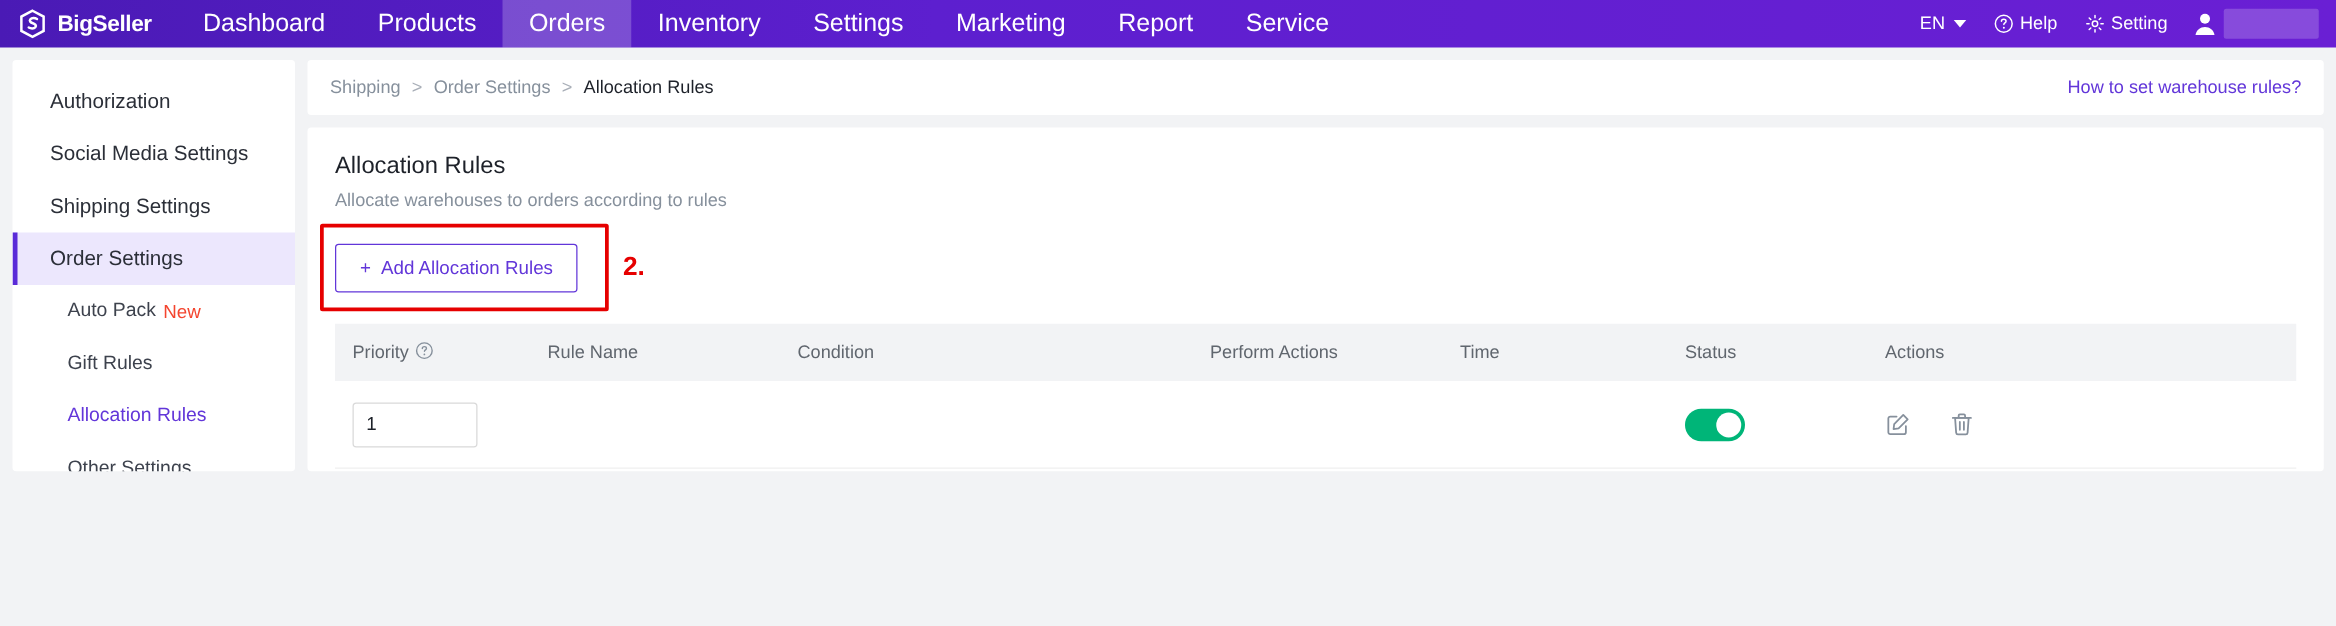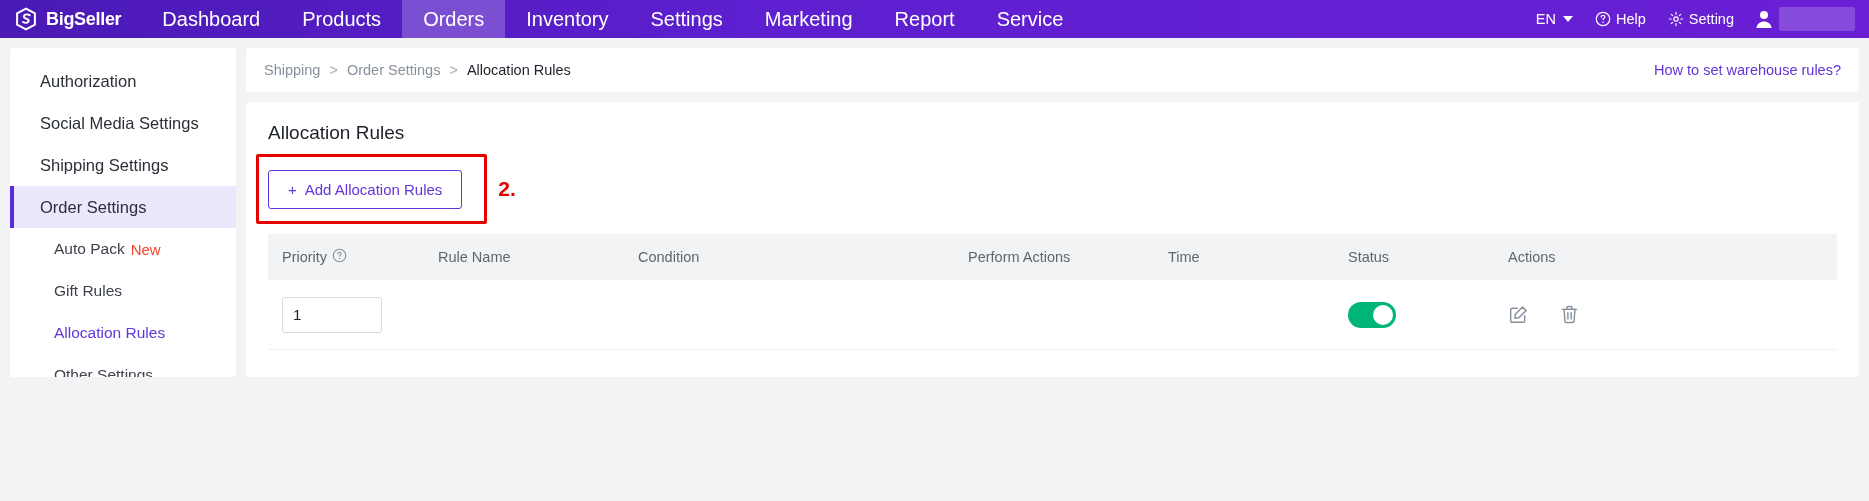--- a/index.html
+++ b/index.html
@@ -332,20 +332,21 @@
         <span class="crumb-sep">&gt;</span>
         <span class="crumb">Order Settings</span>
         <span class="crumb-sep">&gt;</span>
         <span class="crumb last">Allocation Rules</span>
       </div>
       <span class="help-link">How to set warehouse rules?</span>
     </div>
 
     <div class="card">
       <div class="card-title">Allocation Rules</div>
+      <div class="card-sub">Allocate warehouses to orders according to rules</div>
 
       <div class="action-row">
         <div class="annot-box"></div>
         <button class="btn-add">
           <span>+</span>
           <span>Add Allocation Rules</span>
         </button>
         <span class="annot-num">2.</span>
       </div>
 

